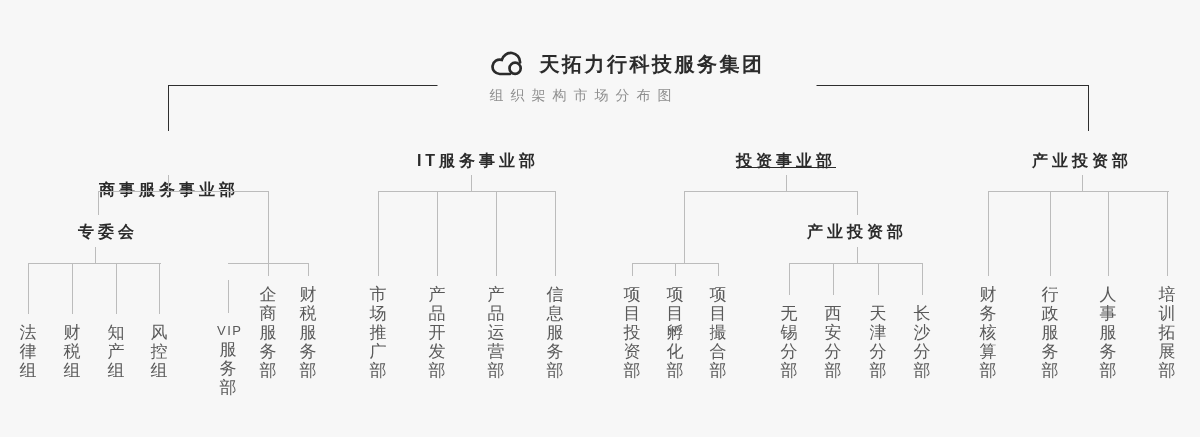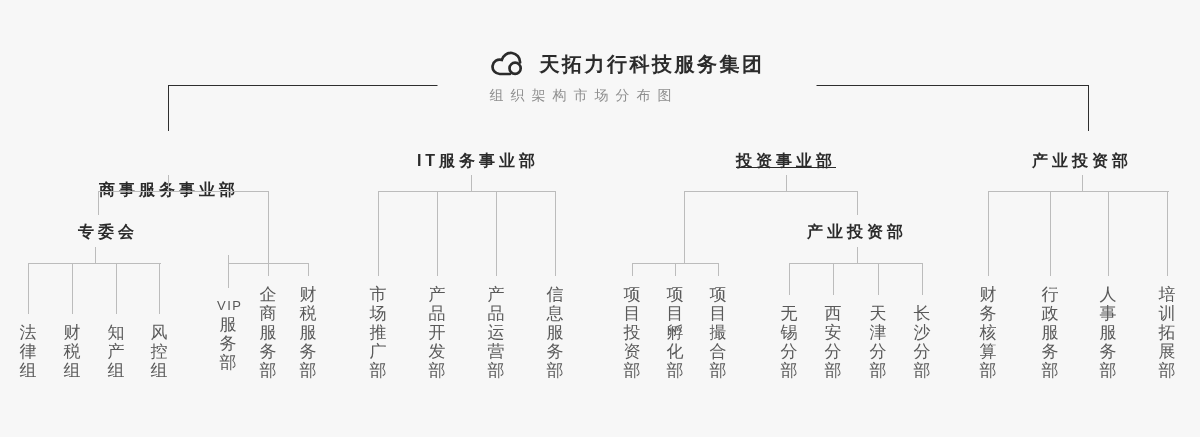--- a/index.html
+++ b/index.html
@@ -92,21 +92,21 @@
         <div class="drop"></div>
         <div class="gap"></div>
         <div class="v-label">
           <span class="cjk">风</span>
           <span class="cjk">控</span>
           <span class="cjk">组</span>
         </div>
       </div>
       <div class="line v" style="left: 268px; top: 191px; height: 72px;"></div>
       <div class="line h" style="left: 228px; top: 263px; width: 81px;"></div>
-      <div class="leaf" style="left: 217px; top: 255px; height: 117px;">
+      <div class="leaf" style="left: 217px; top: 280px; height: 117px;">
         <div class="drop"></div>
         <div class="gap"></div>
         <div class="v-label">
           <span class="lat">VIP</span>
           <span class="cjk">服</span>
           <span class="cjk">务</span>
           <span class="cjk">部</span>
         </div>
       </div>
       <div class="leaf" style="left: 257px; top: 263px; height: 117px;">

